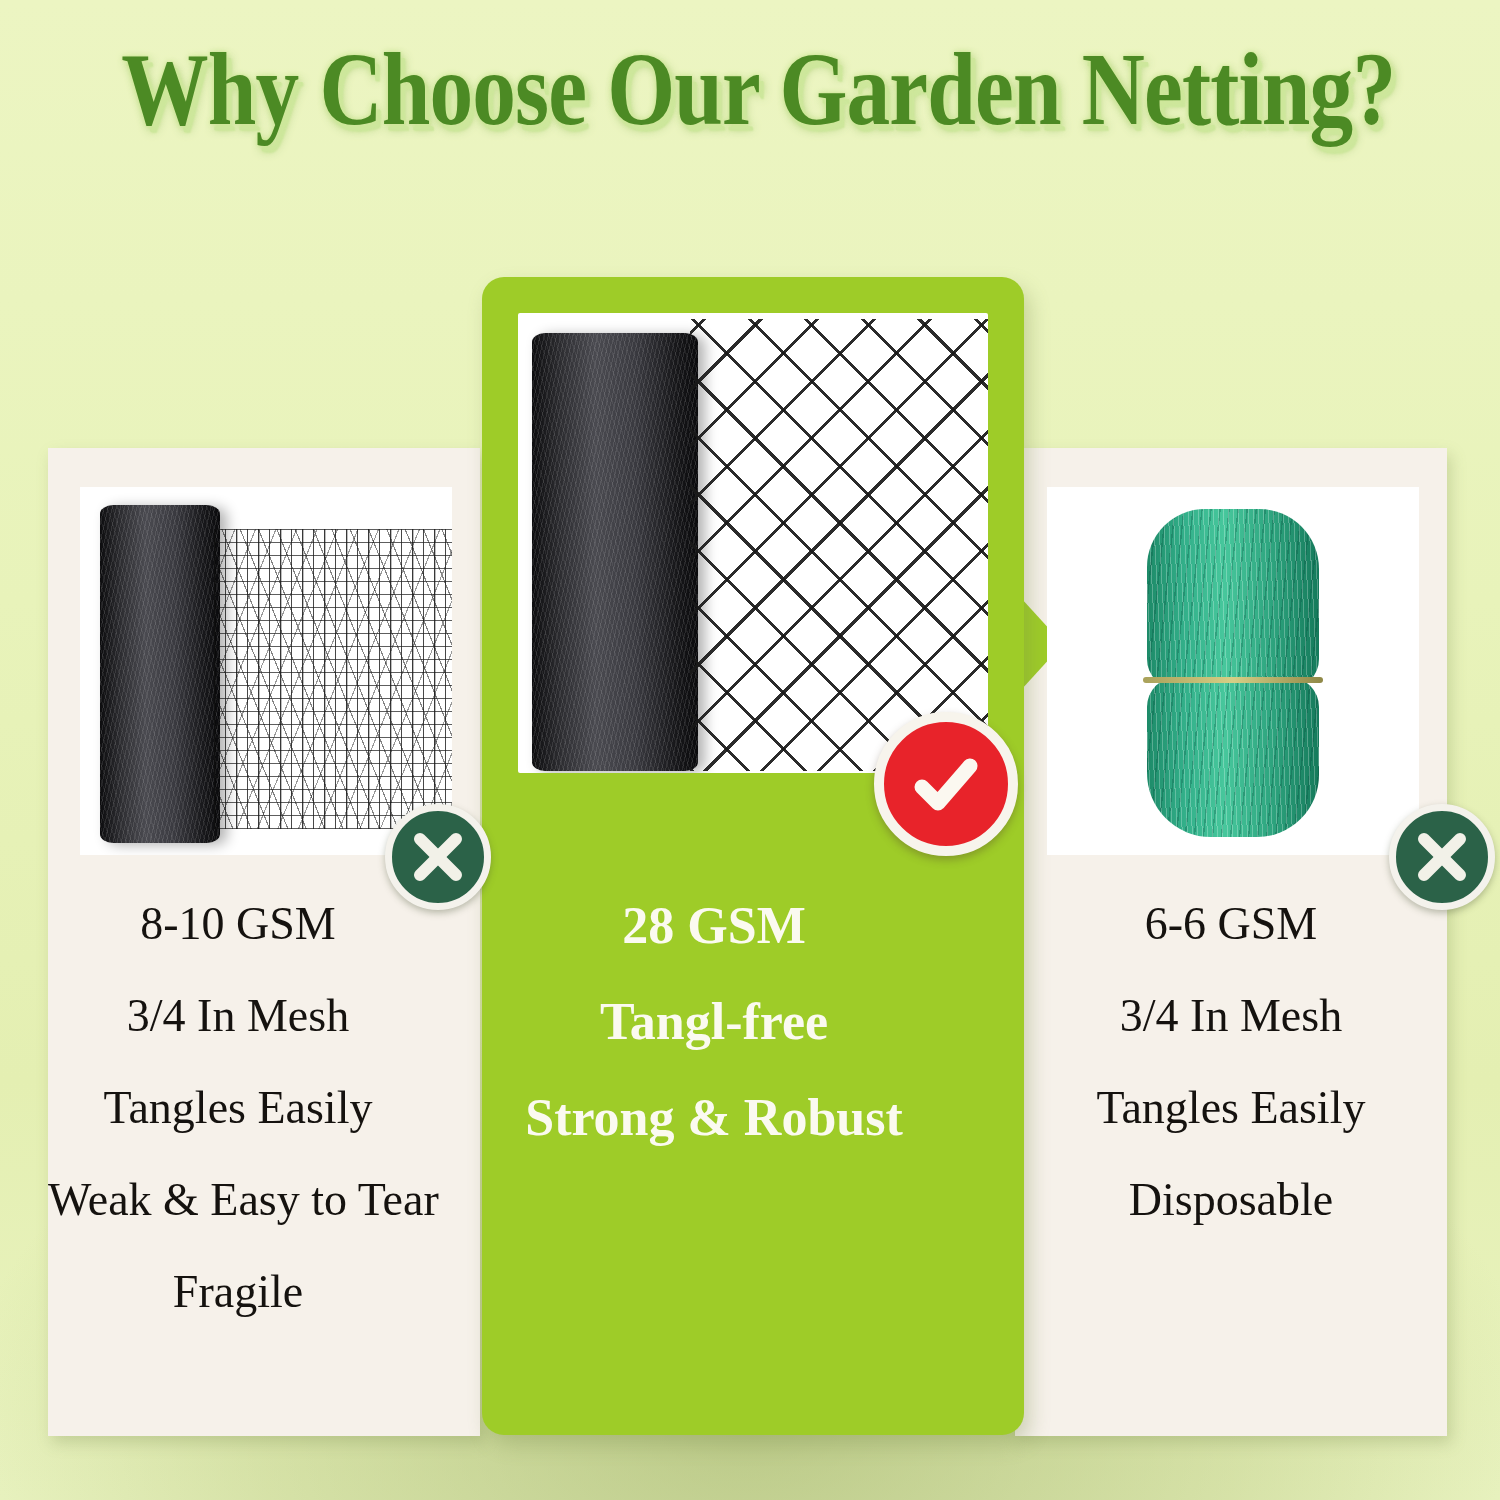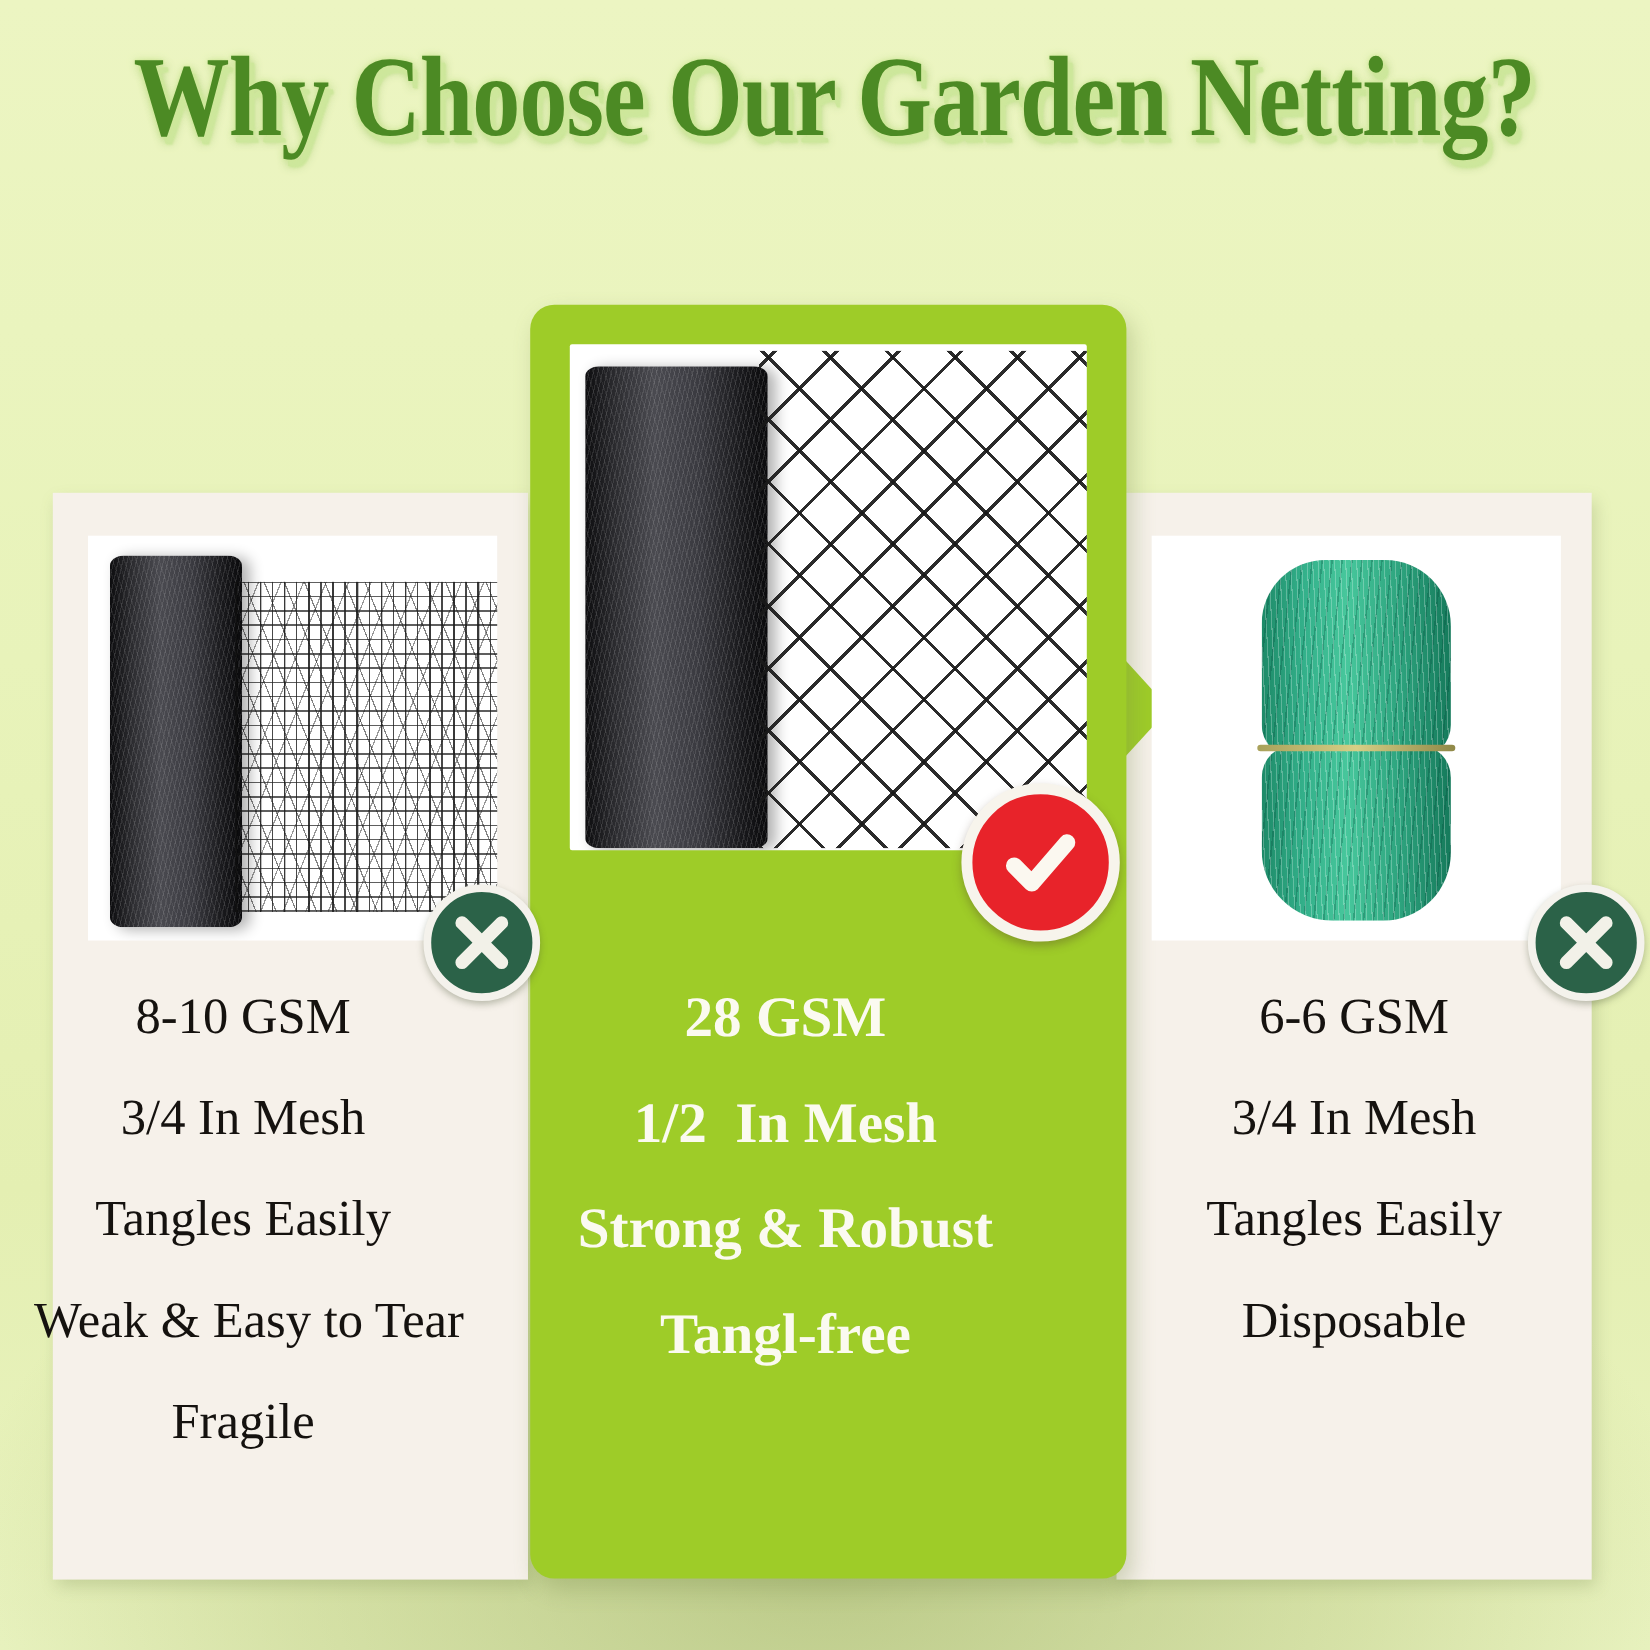--- a/index.html
+++ b/index.html
@@ -190,21 +190,21 @@
 
   
   .lines {
     position: absolute;
     left: 0;
     width: 100%;
     text-align: center;
     z-index: 12;
   }
   .side-lines { top: 878px; }
-  #lines-left  { left: 31px;   width: 380px; }
+  #lines-left  { left: 48px;   width: 380px; }
   #lines-right { left: 1015px; width: 432px; }
   .side-lines .line {
     color: #15120f;
     font-size: 46px;
     line-height: 92px;
     font-family: "Liberation Serif", serif;
     white-space: nowrap;
   }
 
   #lines-center {
@@ -266,23 +266,22 @@
   <div id="center-chevron"></div>
   <div class="card" id="card-center"></div>
 
   <div class="photo" id="photo-center">
     <div class="roll" id="roll-center"></div>
     <div class="mesh-diamond"></div>
   </div>
 
   <div class="lines" id="lines-center">
     <div class="line">28 GSM</div>
-    <div class="line">1/2  In Mesh</div>
+    <div class="line">Tangl-free</div>
     <div class="line">Strong &amp; Robust</div>
-    <div class="line">Tangl-free</div>
   </div>
 
   <div class="badge badge-x" id="badge-x-left">
     <svg width="54" height="54" viewBox="0 0 54 54" aria-hidden="true">
       <g stroke="#f2f1e8" stroke-width="12" stroke-linecap="round">
         <line x1="9" y1="9" x2="45" y2="45"></line>
         <line x1="45" y1="9" x2="9" y2="45"></line>
       </g>
     </svg>
   </div>

